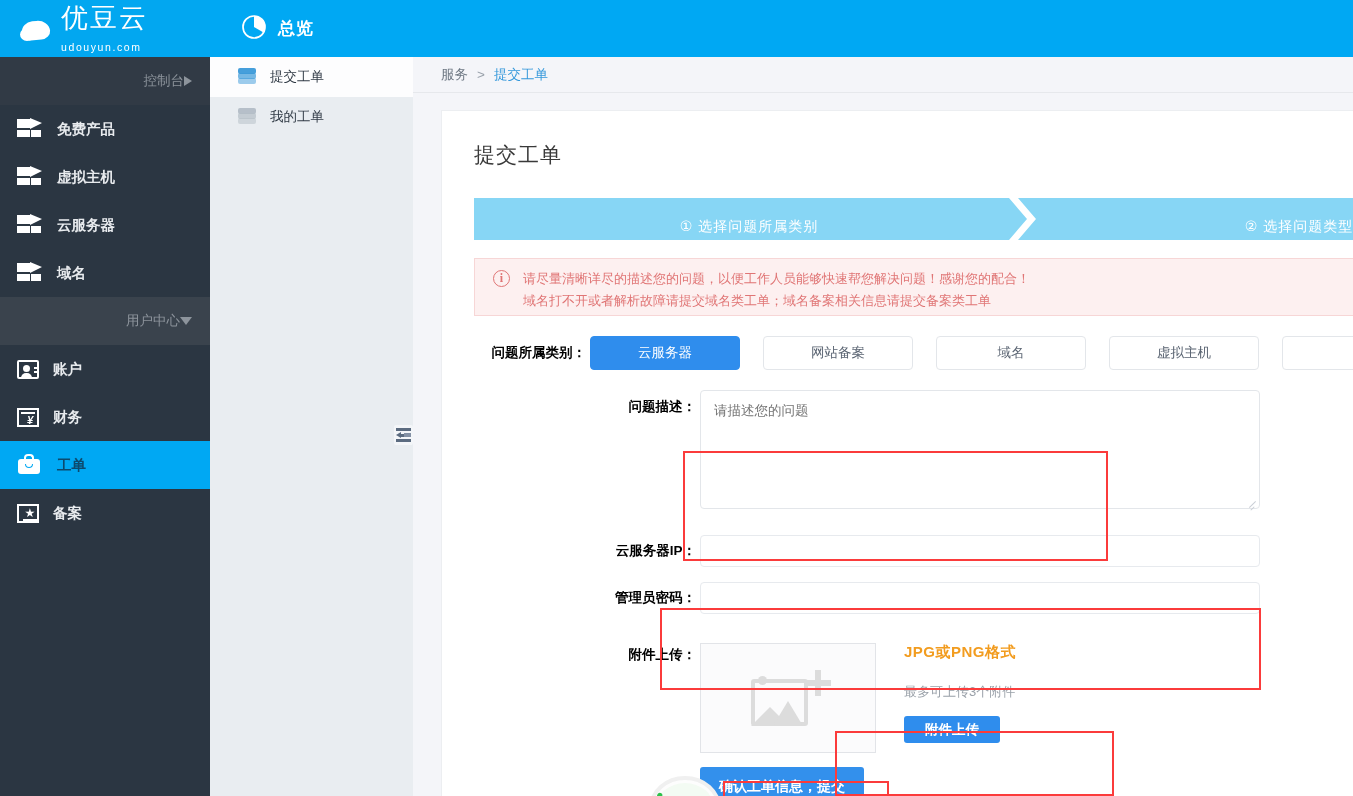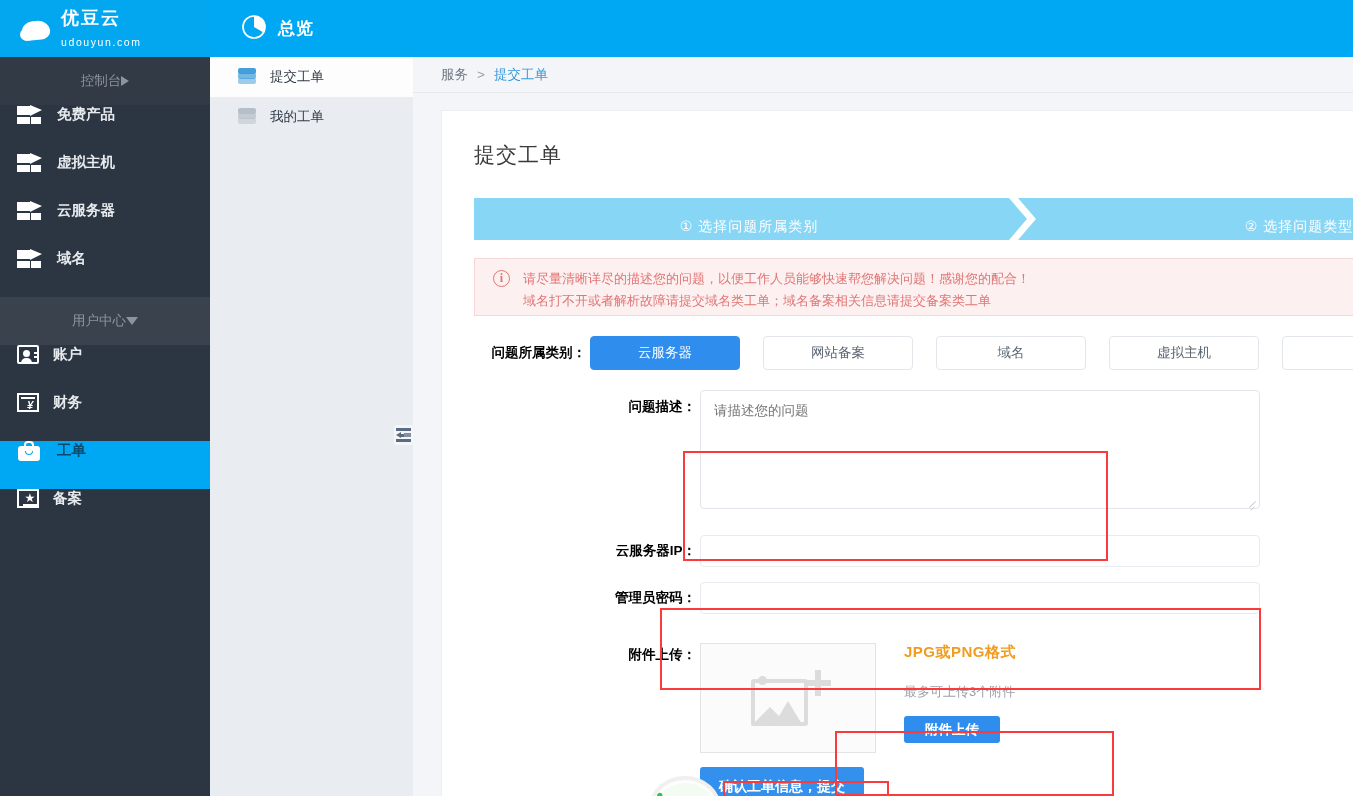--- a/index.html
+++ b/index.html
@@ -19,44 +19,44 @@
   .logo-cloud .c1{
     position:absolute; left:2px; top:5px; width:28px; height:19px;
     background:#fff; border-radius:14px 16px 12px 10px/12px 14px 10px 10px;
     transform:rotate(-6deg);
   }
   .logo-cloud .c2{
     position:absolute; left:0px; top:12px; width:14px; height:13px;
     background:#fff; border-radius:50% 40% 50% 50%;
   }
   .logo-txt{ margin-left:7px; color:#fff; line-height:1; }
-  .logo-txt .zh{ font-size:18px; font-weight:700; letter-spacing:2px; display:block; }
+  .logo-txt .zh{ font-size:27px; font-weight:400; letter-spacing:2px; display:block; }
   .logo-txt .en{ font-size:10.5px; letter-spacing:1.6px; display:block; margin-top:10px;}
 
   .top-bar{
     position:absolute; left:210px; top:0; right:0; height:57px;
     background:#00a8f3; display:flex; align-items:center; padding-left:31px;
   }
   .top-bar .ov-label{ color:#fff; font-size:17px; font-weight:700; margin-left:11px; letter-spacing:1px;}
 
   
   .sidebar{
     position:absolute; left:0; top:57px; width:210px; bottom:0;
     background:#2b3642;
   }
   .sb-group{
     height:48px; display:flex; align-items:center; padding:0 18px;
     color:#8d949c; font-size:13.5px; background:#313a45;
-    justify-content:center;
+    justify-content:flex-end;
   }
   .sb-group.g2{ background:#3a434d; }
   .caret-r{ width:0;height:0;border-left:8px solid #8d949c;border-top:5px solid transparent;border-bottom:5px solid transparent;}
   .caret-d{ width:0;height:0;border-top:8px solid #8d949c;border-left:6px solid transparent;border-right:6px solid transparent;}
   .sb-item{
-    height:48px; display:flex; align-items:flex-start; padding-left:17px;
+    height:48px; display:flex; align-items:center; padding-left:17px;
     color:#e8ebee; font-size:14.5px; font-weight:700; background:#2b3642;
   }
   .sb-item.active{ background:#00a8f3; color:#0c4a6e; }
   .sb-ico{ width:26px;height:22px; margin-right:14px; flex:0 0 auto; position:relative;}
 
   
   .ico-screen .a{position:absolute;left:0;top:1px;width:13px;height:9px;background:#fff;}
   .ico-screen .b{position:absolute;left:0;top:12px;width:13px;height:7px;background:#fff;}
   .ico-screen .c{position:absolute;left:14px;top:12px;width:10px;height:7px;background:#fff;}
   .ico-screen .d{position:absolute;left:13px;top:0px;width:0;height:0;

